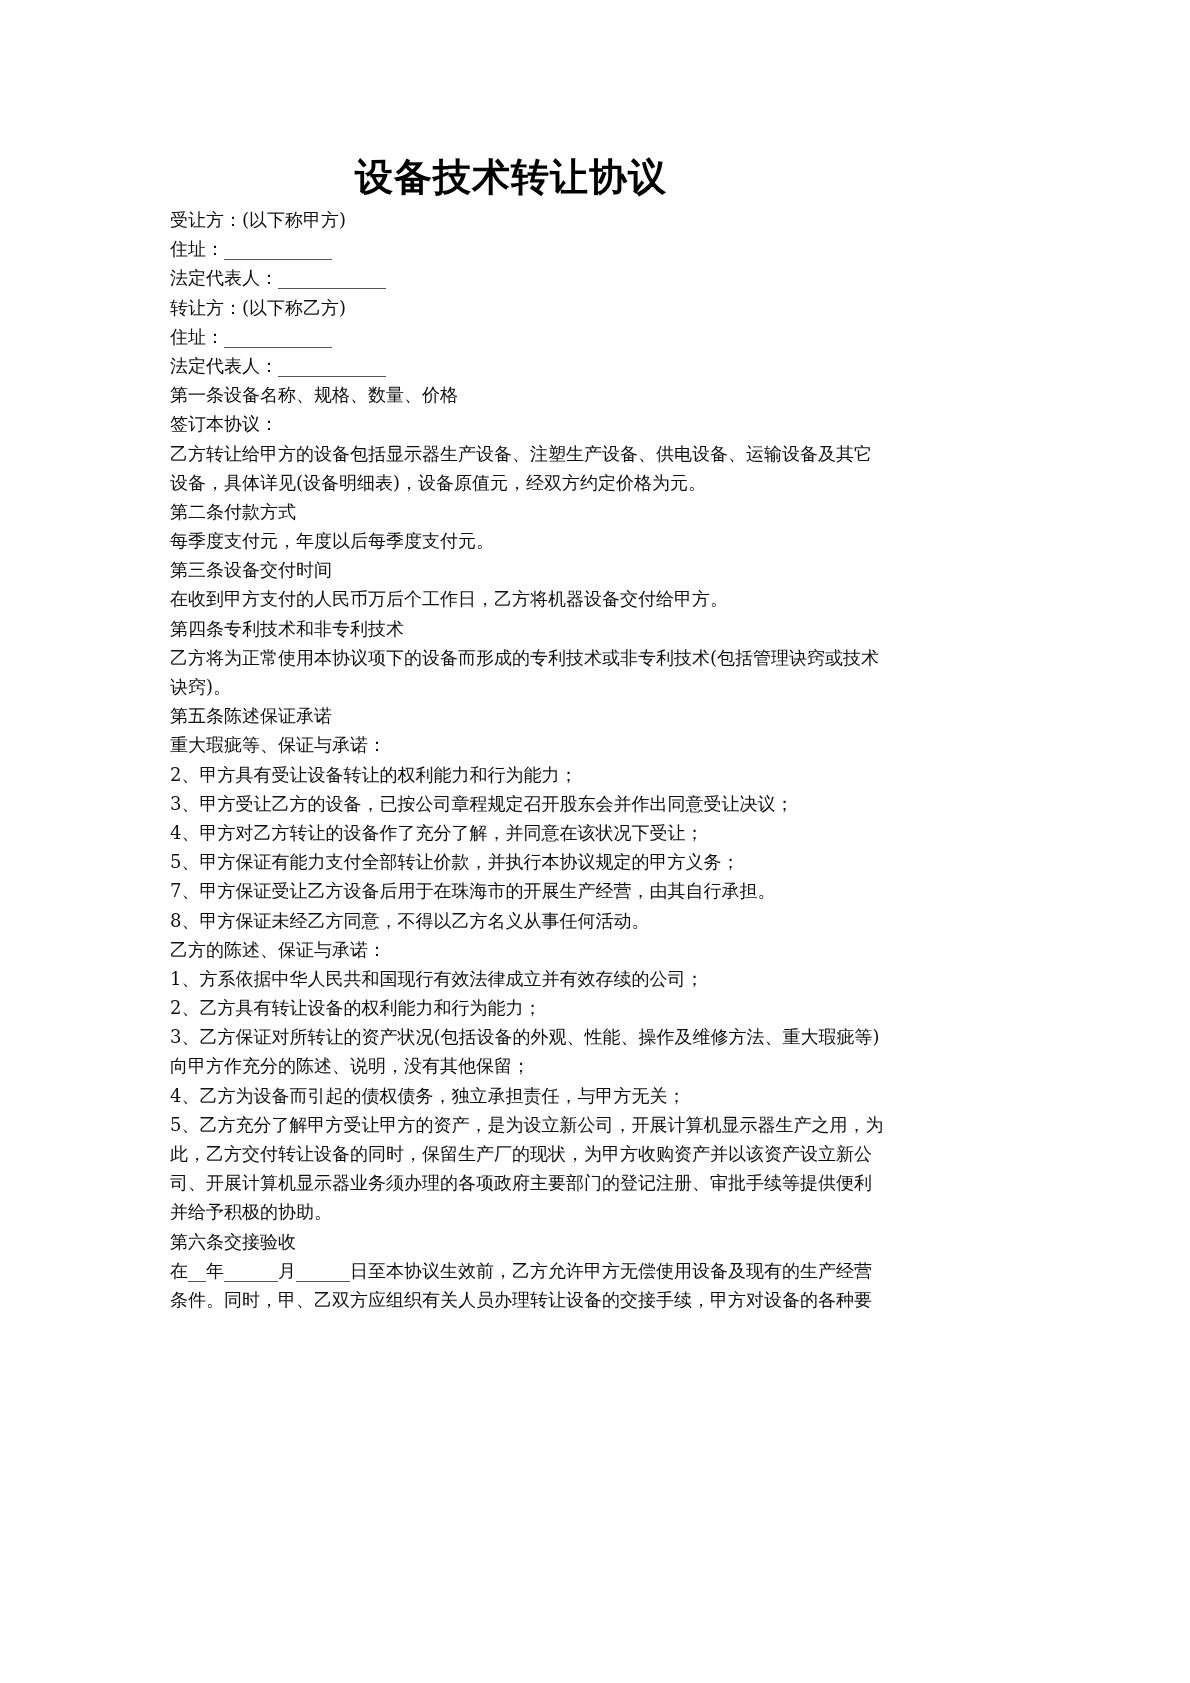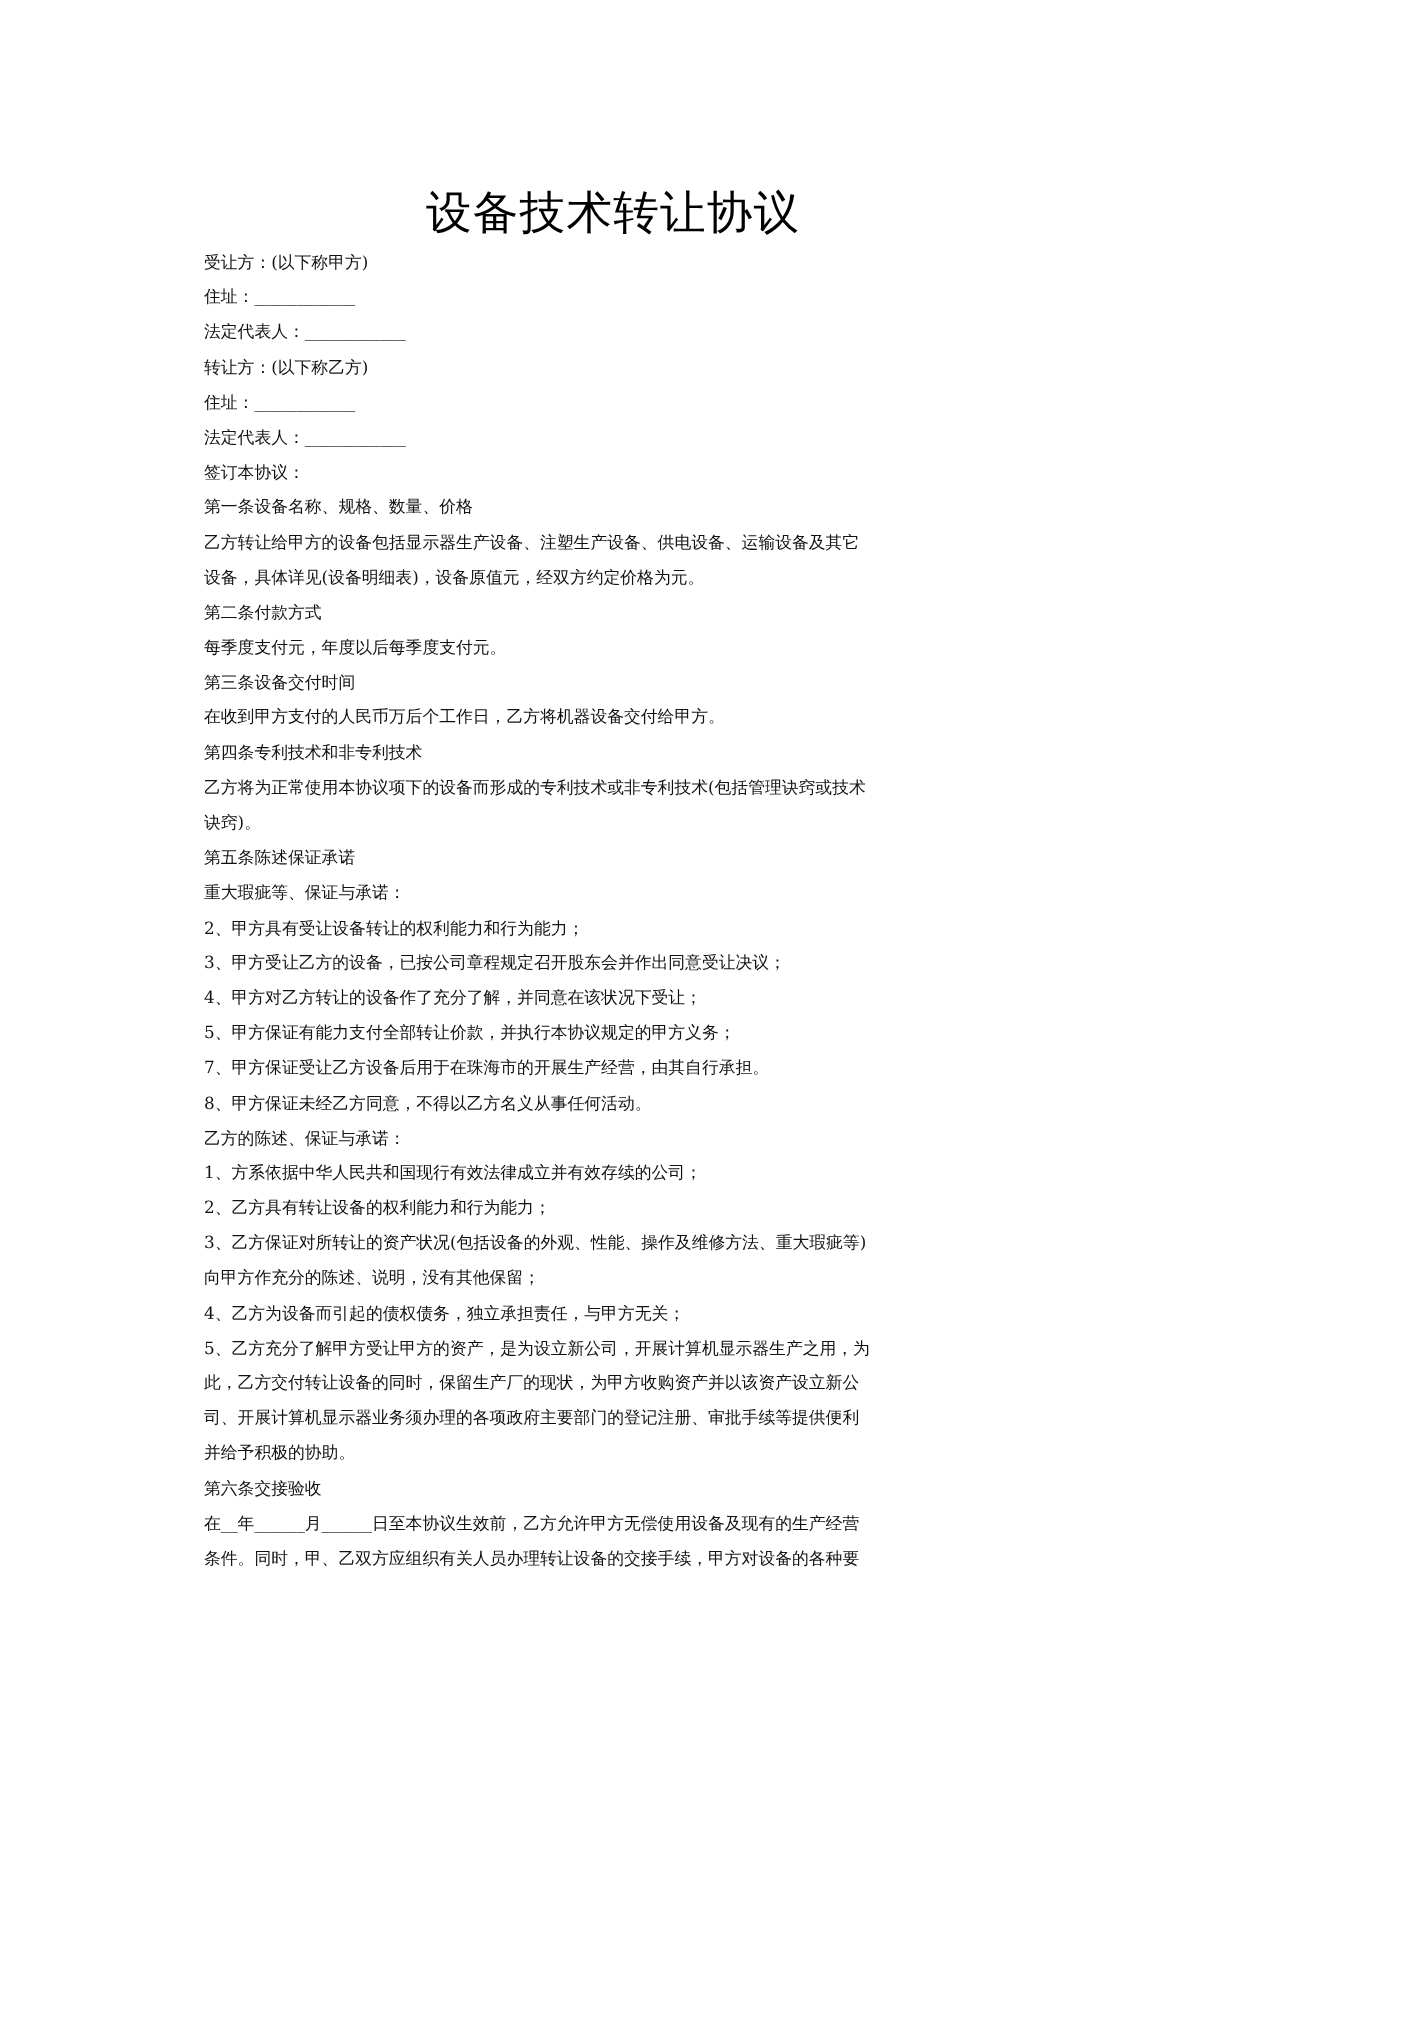--- a/index.html
+++ b/index.html
@@ -1,39 +1,39 @@
 <!DOCTYPE html>
 <html><head>
 <meta charset="utf-8">
 <style>
   html, body { margin: 0; padding: 0; background: #ffffff; }
   body { width: 1190px; height: 1683px; position: relative; overflow: hidden;
          font-family: "DejaVu Serif", "Liberation Serif", serif; color: #111; }
   .page { position: absolute; left: 0; top: 0; width: 1190px; height: 1683px; }
   .title { position: absolute; left: 0; width: 1022px; top: 152px; text-align: center;
-           font-family: "DejaVu Sans", "Liberation Sans", sans-serif; font-weight: normal;
+           font-family: "DejaVu Sans", "Liberation Sans", sans-serif; font-weight: bold;
            font-size: 38px; letter-spacing: 1px; line-height: 50px; color: #000; }
   .body { position: absolute; left: 170px; top: 205px; width: 850px;
-          font-size: 14px; line-height: 29.2px; }
+          font-size: 18px; line-height: 29.2px; }
   .line { white-space: nowrap; height: 29.2px; }
 </style>
 </head>
 <body>
 
 <div class="page">
   <div class="title">设备技术转让协议</div>
   <div class="body" id="doc-body">
       <div class="line">受让方：(以下称甲方)</div>
       <div class="line">住址：____________</div>
       <div class="line">法定代表人：____________</div>
       <div class="line">转让方：(以下称乙方)</div>
       <div class="line">住址：____________</div>
       <div class="line">法定代表人：____________</div>
+      <div class="line">第一条设备名称、规格、数量、价格</div>
       <div class="line">签订本协议：</div>
-      <div class="line">第一条设备名称、规格、数量、价格</div>
       <div class="line">乙方转让给甲方的设备包括显示器生产设备、注塑生产设备、供电设备、运输设备及其它</div>
       <div class="line">设备，具体详见(设备明细表)，设备原值元，经双方约定价格为元。</div>
       <div class="line">第二条付款方式</div>
       <div class="line">每季度支付元，年度以后每季度支付元。</div>
       <div class="line">第三条设备交付时间</div>
       <div class="line">在收到甲方支付的人民币万后个工作日，乙方将机器设备交付给甲方。</div>
       <div class="line">第四条专利技术和非专利技术</div>
       <div class="line">乙方将为正常使用本协议项下的设备而形成的专利技术或非专利技术(包括管理诀窍或技术</div>
       <div class="line">诀窍)。</div>
       <div class="line">第五条陈述保证承诺</div>

